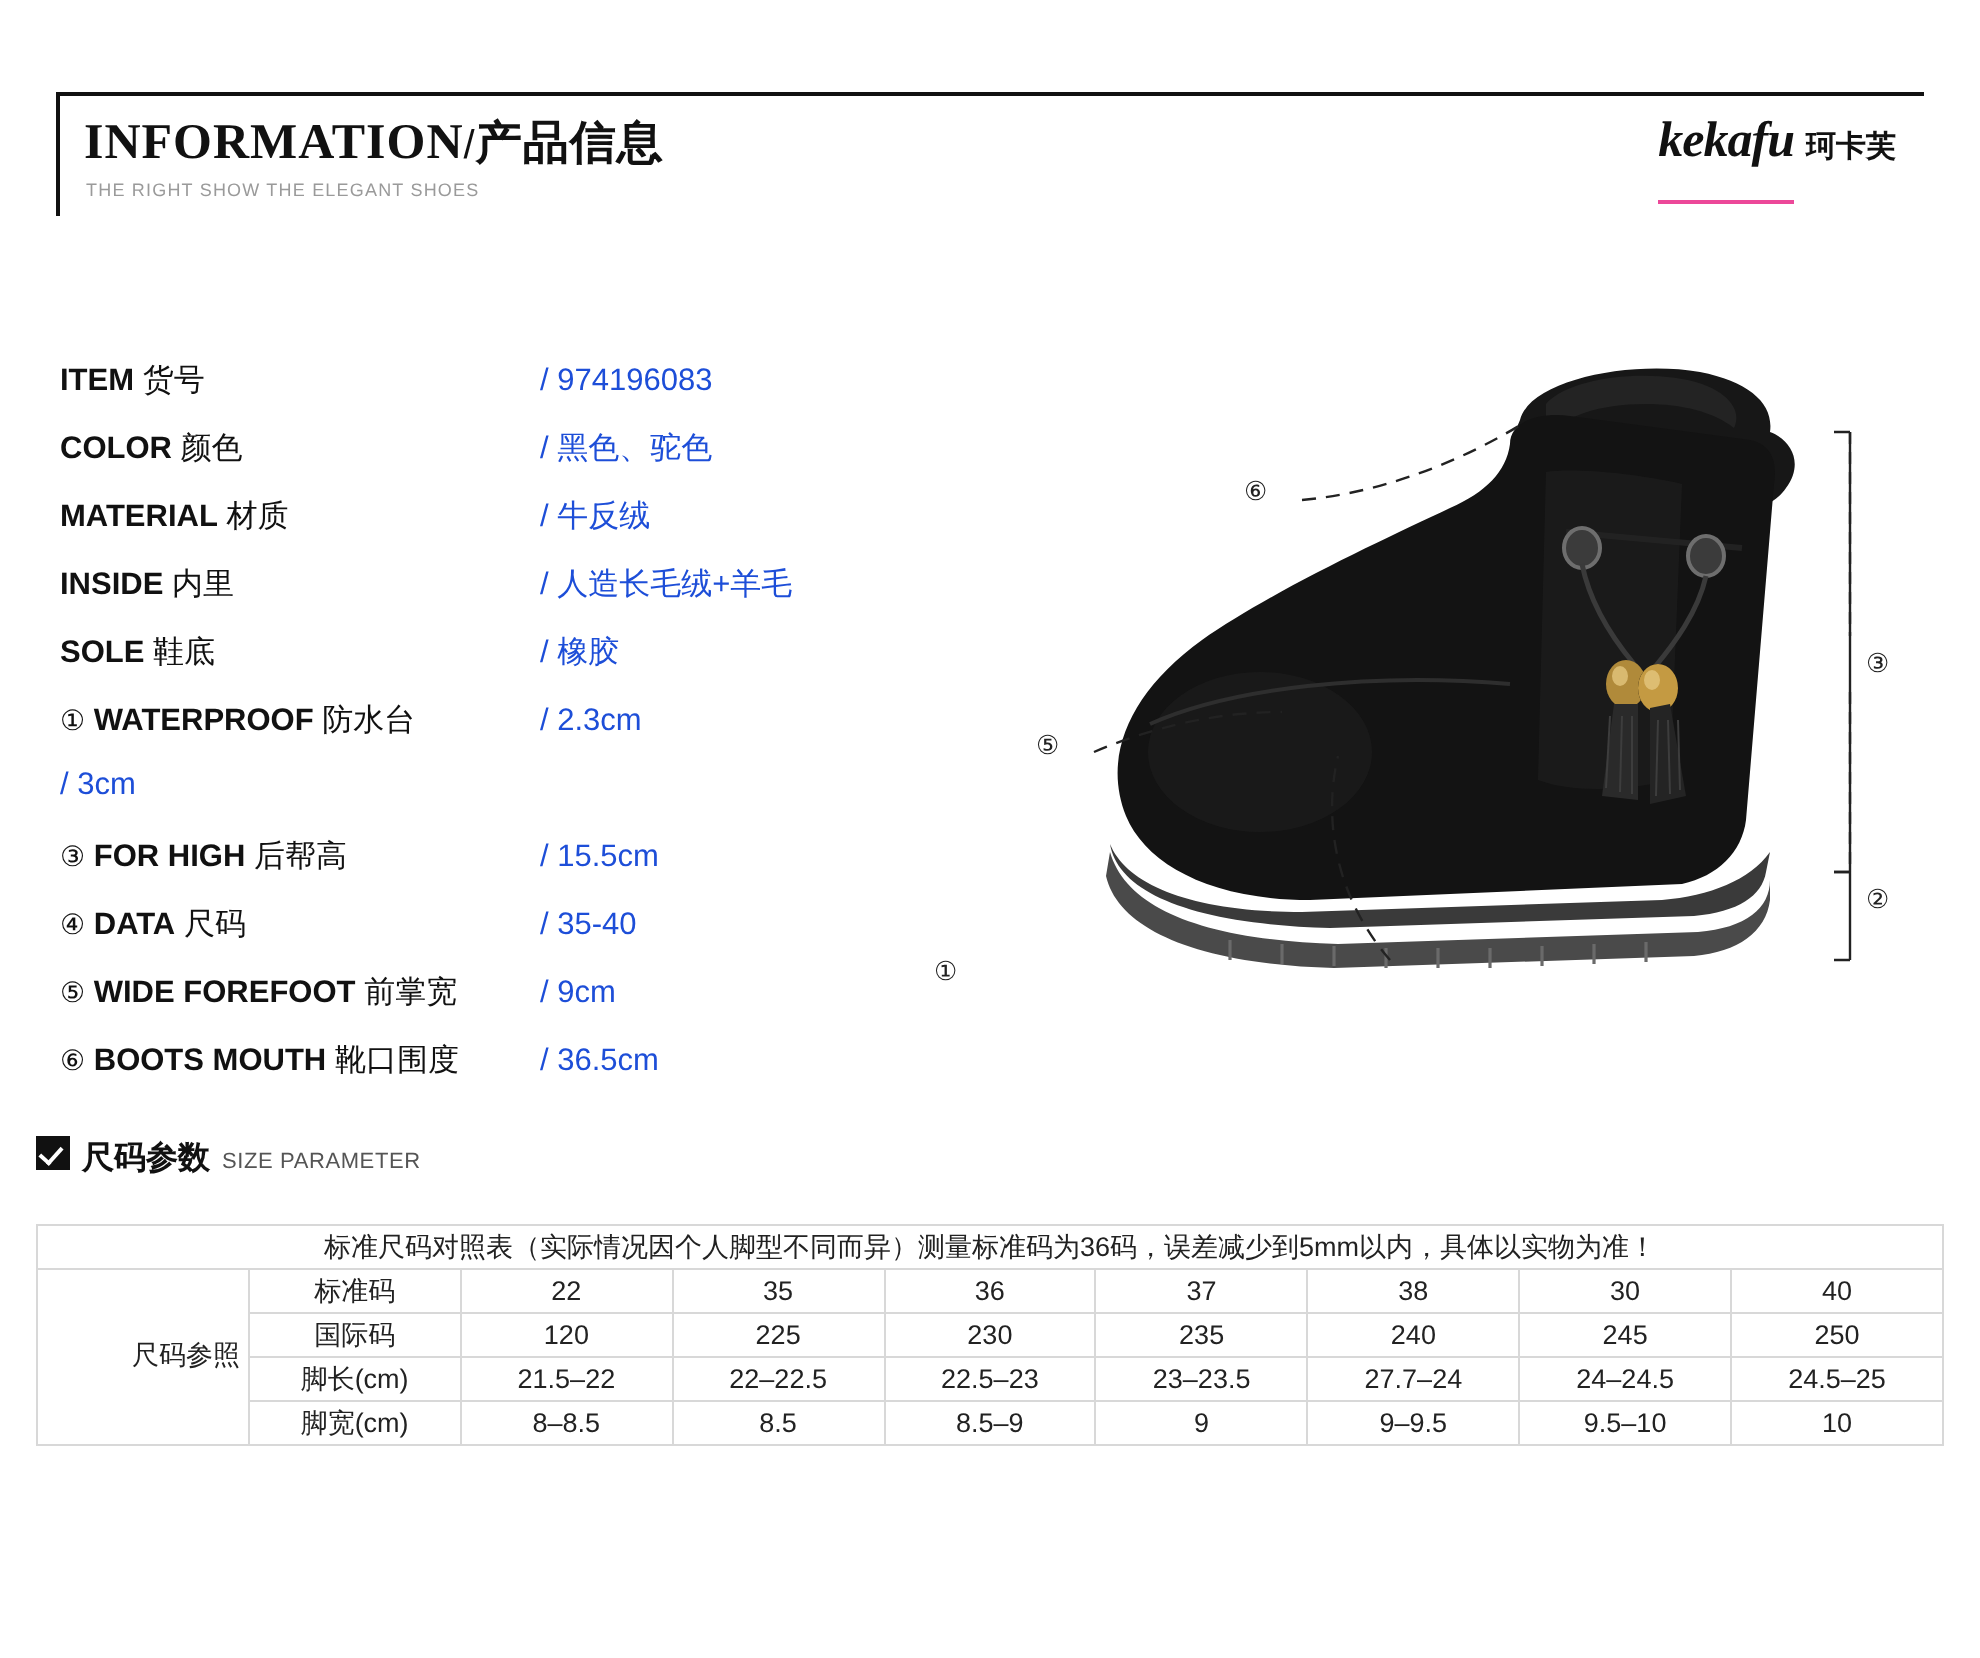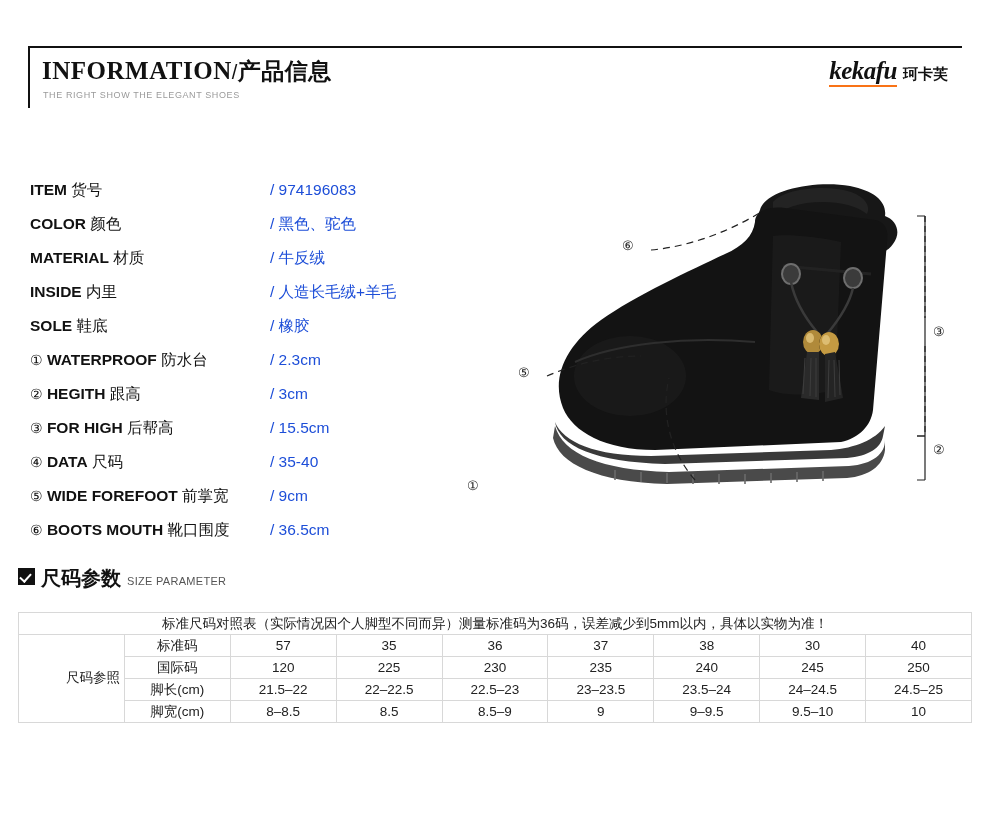--- a/index.html
+++ b/index.html
@@ -44,21 +44,21 @@
     text-transform: uppercase;
   }
   .brand {
     position:absolute; right:14px; top:12px;
     display:flex; align-items:baseline; gap:6px;
   }
   .brand-latin {
     font-family:"Liberation Serif", serif;
     font-style: italic; font-weight: bold;
     font-size: 25px; letter-spacing: -0.5px; color:#111;
-    border-bottom: 2px solid #f97316; line-height: 1.05; padding-bottom:1px;
+    border-bottom: 2px solid #ec4899; line-height: 1.05; padding-bottom:16px;
   }
   .brand-cn { font-size: 15px; font-weight: bold; color:#111; }
 
   
   .specs {
     position:absolute; left:30px; top:158px; width: 430px; margin-top: 22px;
   }
   .spec-row {
     display:flex; align-items:baseline;
     height: 34px;
@@ -89,21 +89,21 @@
   .size-head {
     position:absolute; left:18px; top:568px; display:flex; align-items:flex-end; gap:6px;
   }
   .check-box {
     width:17px; height:17px; background:#111; position:relative; margin-bottom:3px;
   }
   .check-box:after{
     content:""; position:absolute; left:4px; top:3px; width:5px; height:9px;
     border:2px solid #fff; border-top:0; border-left:0; transform: rotate(42deg);
   }
-  .size-title { font-size: 20px; font-weight: bold; color:#111; line-height:1; }
+  .size-title { font-size: 16px; font-weight: bold; color:#111; line-height:1; }
   .size-sub { font-size: 11px; color:#555; letter-spacing:.3px; padding-bottom:1px; }
 
   
   table.size-table {
     position:absolute; left:18px; top:612px;
     width: 954px;
     border-collapse: collapse;
     table-layout: fixed;
   }
   table.size-table td {
@@ -192,25 +192,20 @@
   <div class="spec-row">
     <div class="spec-label">
       <span class="num">①</span>
       <span class="en">WATERPROOF</span>
       <span>防水台</span>
     </div>
     <div class="spec-value">/ 2.3cm</div>
   </div>
 
   <div class="spec-row">
-    <div class="spec-label">
-      <span class="num">②</span>
-      <span class="en">HEGITH</span>
-      <span>跟高</span>
-    </div>
     <div class="spec-value">/ 3cm</div>
   </div>
 
   <div class="spec-row">
     <div class="spec-label">
       <span class="num">③</span>
       <span class="en">FOR HIGH</span>
       <span>后帮高</span>
     </div>
     <div class="spec-value">/ 15.5cm</div>
@@ -341,21 +336,21 @@
 </div>
 
 <table class="size-table">
   <tbody>
     <tr>
       <td class="note-cell" colspan="9">标准尺码对照表（实际情况因个人脚型不同而异）测量标准码为36码，误差减少到5mm以内，具体以实物为准！</td>
     </tr>
     <tr>
       <td class="side-head" rowspan="4">尺码参照</td>
       <td class="row-head">标准码</td>
-      <td>57</td>
+      <td>22</td>
       <td>35</td>
       <td>36</td>
       <td>37</td>
       <td>38</td>
       <td>30</td>
       <td>40</td>
     </tr>
     <tr>
       <td class="row-head">国际码</td>
       <td>120</td>
@@ -365,21 +360,21 @@
       <td>240</td>
       <td>245</td>
       <td>250</td>
     </tr>
     <tr>
       <td class="row-head">脚长(cm)</td>
       <td>21.5–22</td>
       <td>22–22.5</td>
       <td>22.5–23</td>
       <td>23–23.5</td>
-      <td>23.5–24</td>
+      <td>27.7–24</td>
       <td>24–24.5</td>
       <td>24.5–25</td>
     </tr>
     <tr>
       <td class="row-head">脚宽(cm)</td>
       <td>8–8.5</td>
       <td>8.5</td>
       <td>8.5–9</td>
       <td>9</td>
       <td>9–9.5</td>

